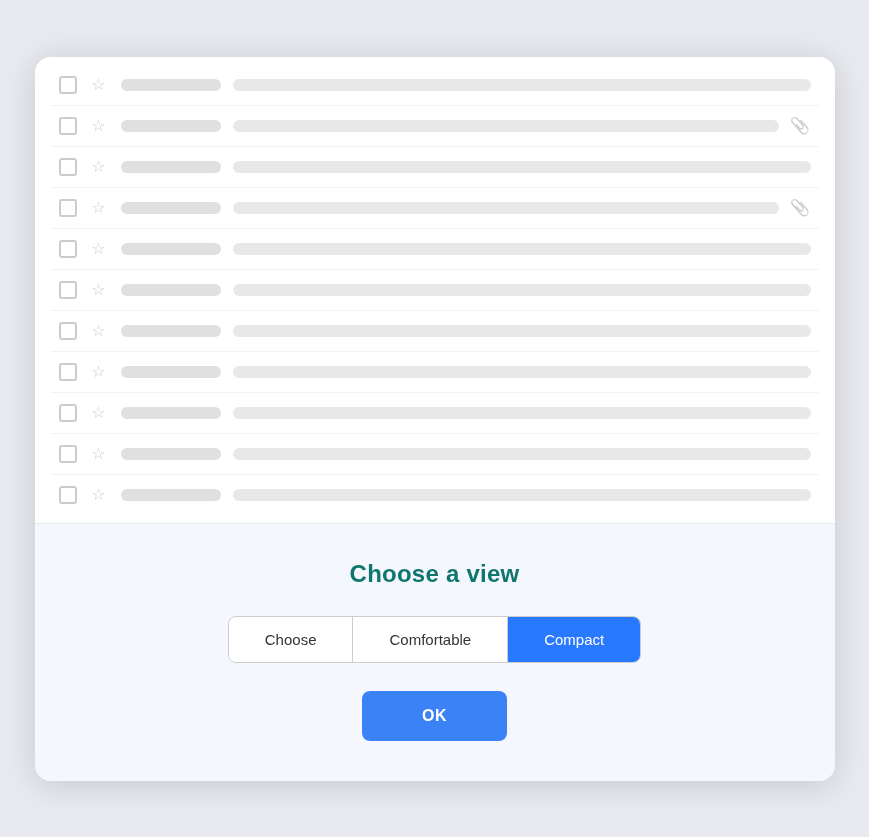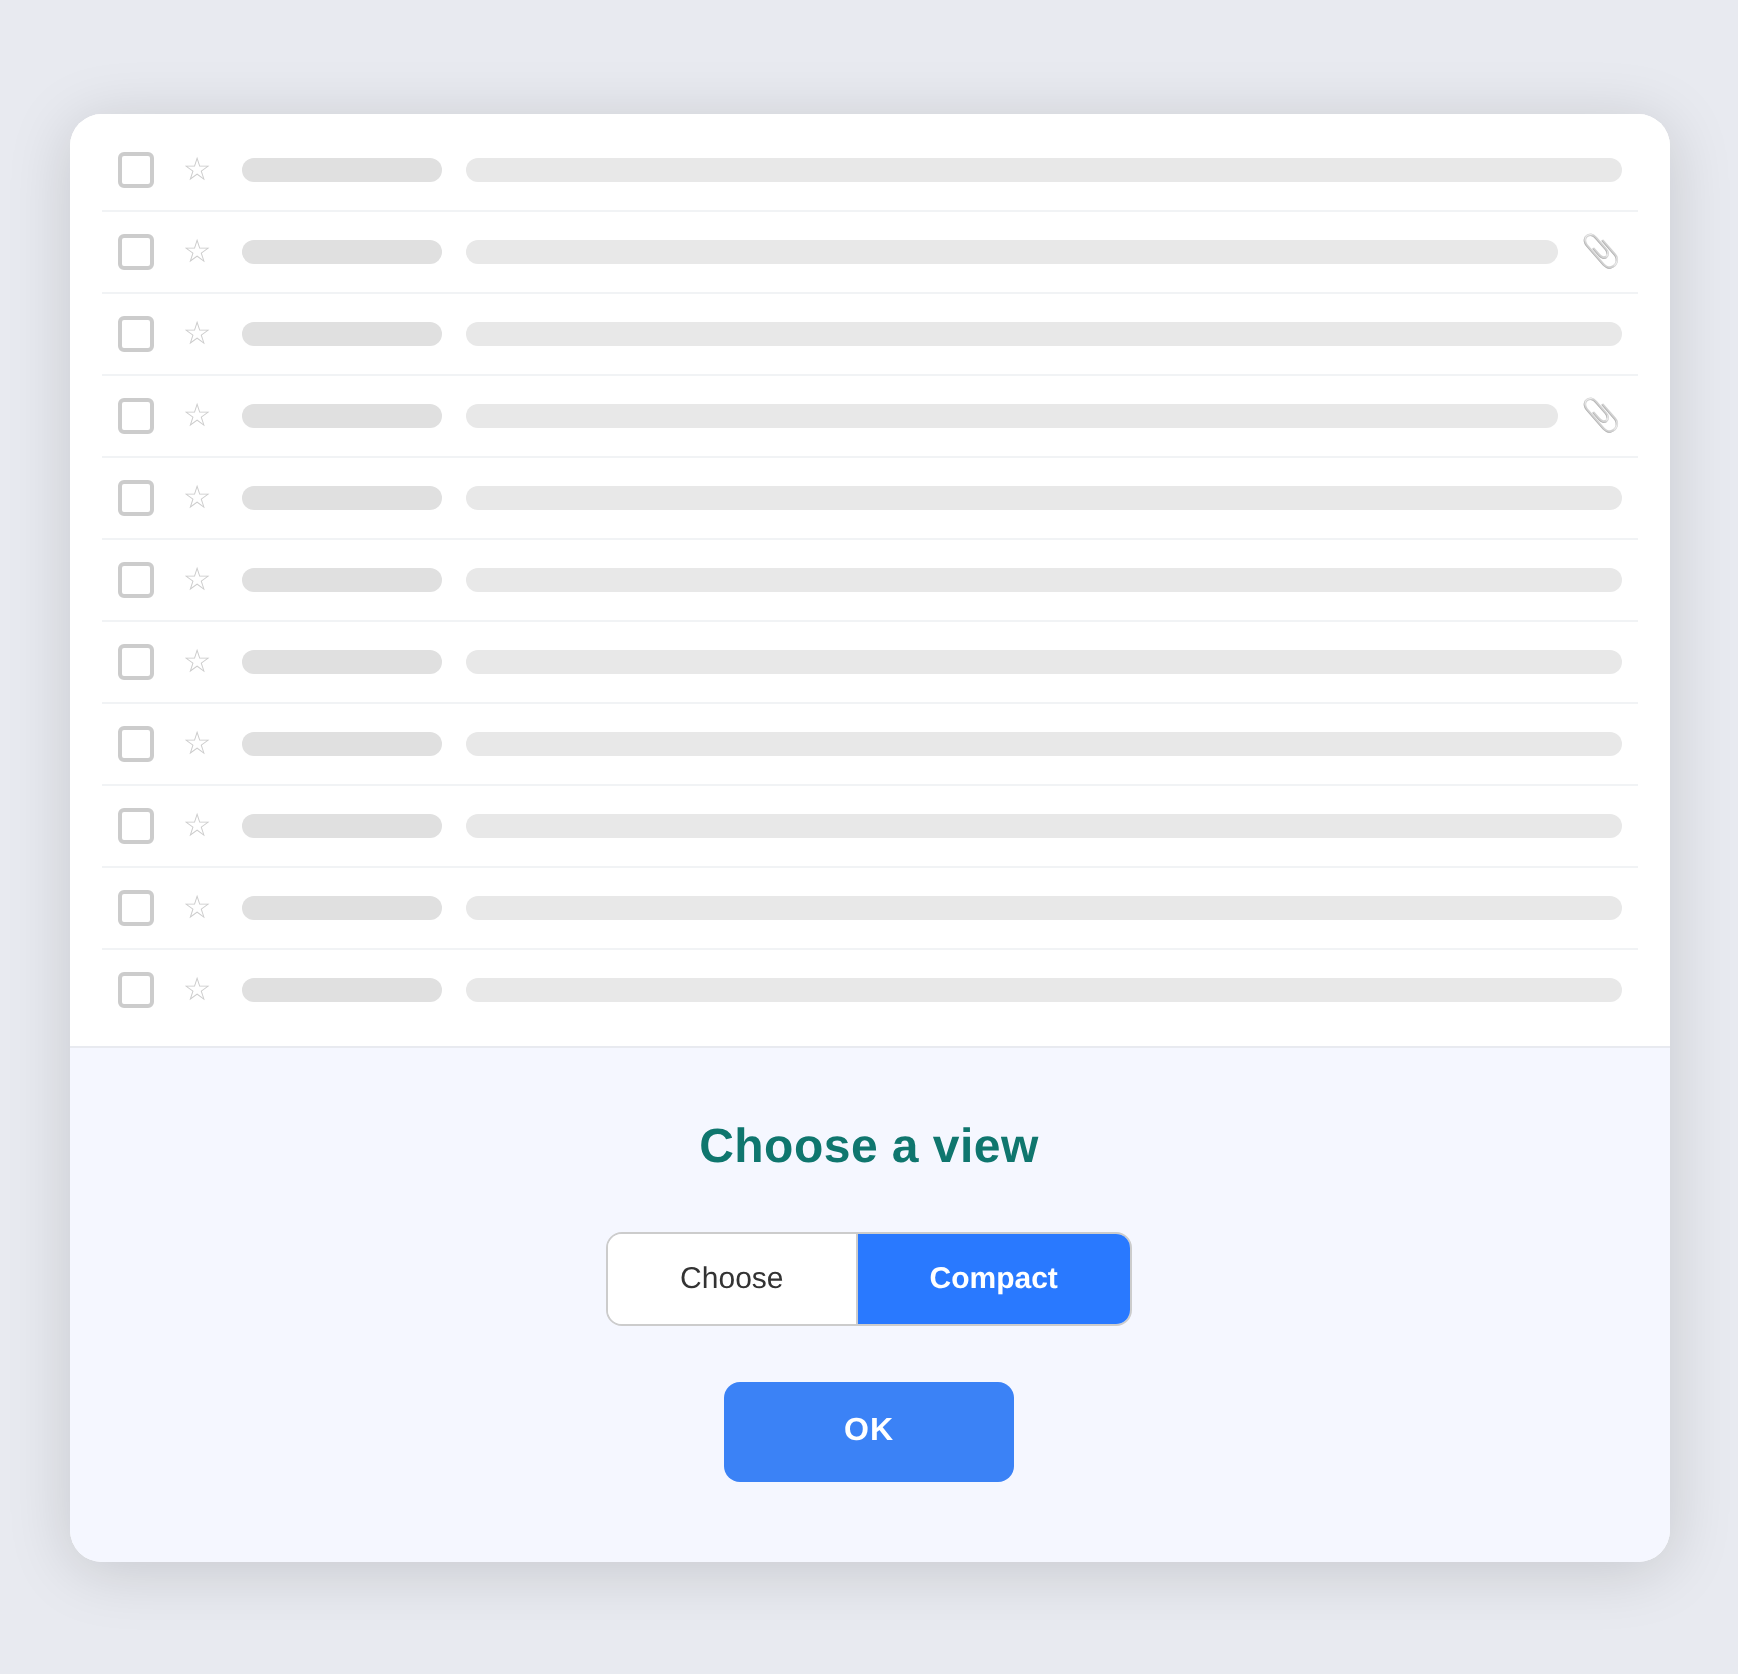--- a/index.html
+++ b/index.html
@@ -125,21 +125,21 @@
       transition: background 0.15s;
     }
 
     .view-option:last-child {
       border-right: none;
     }
 
     .view-option.active {
       background: #2979ff;
       color: #fff;
-      font-weight: 700;
+      font-weight: 400;
     }
 
     .ok-button {
       background: #3b82f6;
       color: #fff;
       border: none;
       border-radius: 8px;
       padding: 16px 60px;
       font-size: 16px;
       font-weight: 600;
@@ -222,19 +222,20 @@
         <div class="sender-placeholder"></div>
         <div class="subject-placeholder"></div>
       </div>
     </div>
 
   <div class="dialog-area">
     <h2 class="dialog-title">Choose a view</h2>
 
     <div class="view-options">
       <button class="view-option">Choose</button>
+      <button class="view-option">Comfortable</button>
       <button class="view-option active">Compact</button>
     </div>
 
     <button class="ok-button">OK</button>
   </div>
 
 </div>
 
 </body></html>

